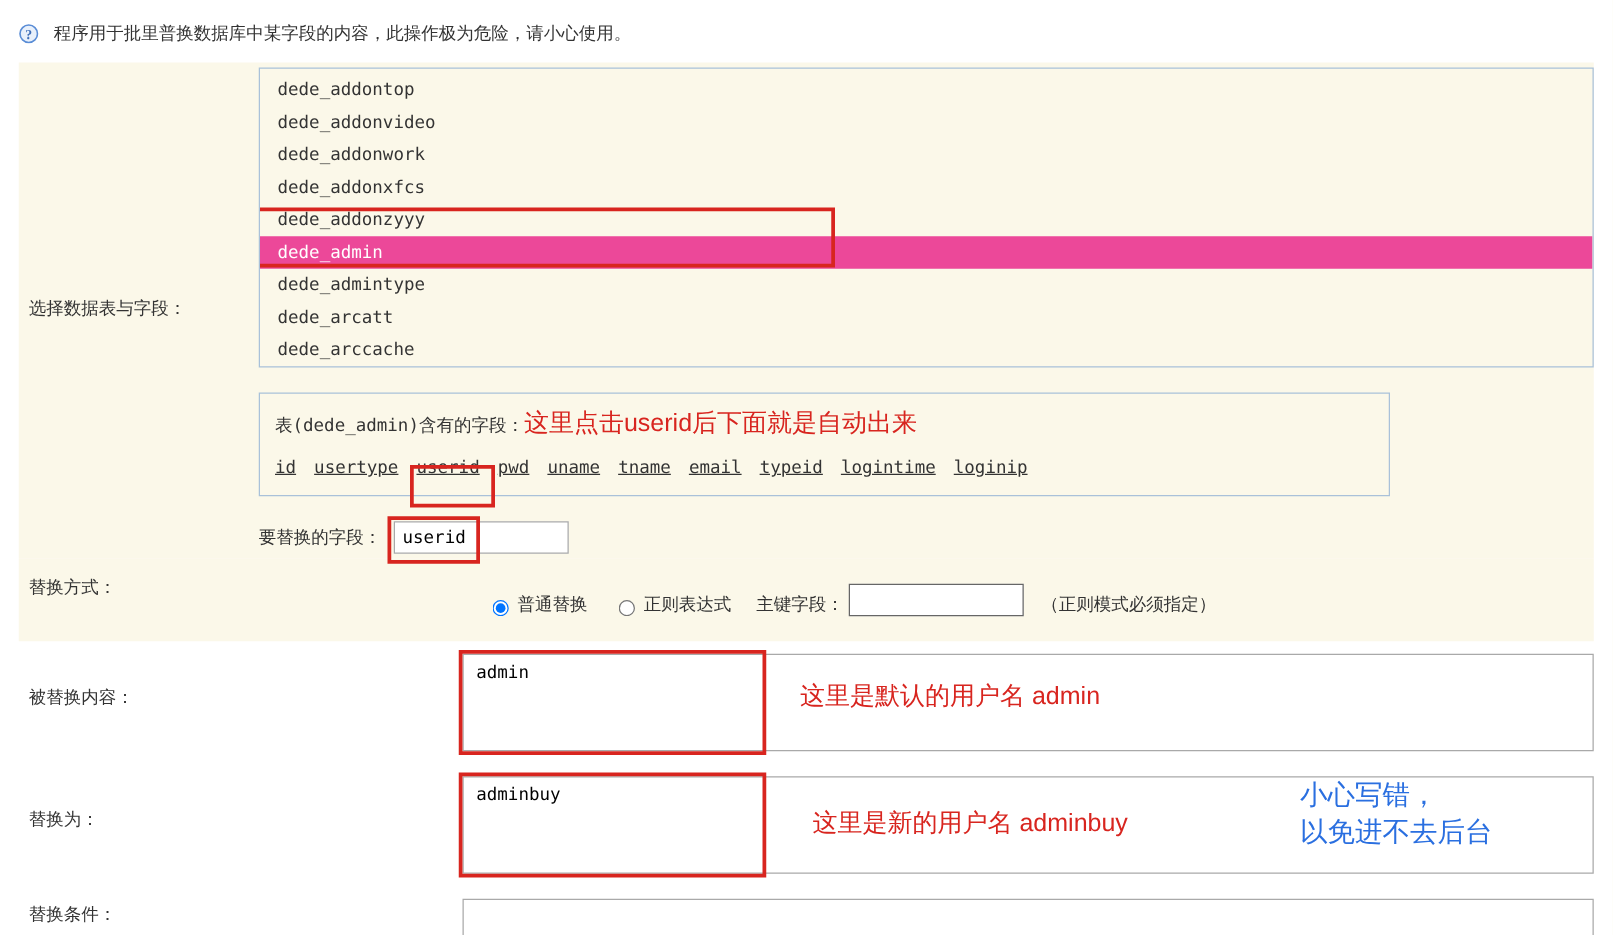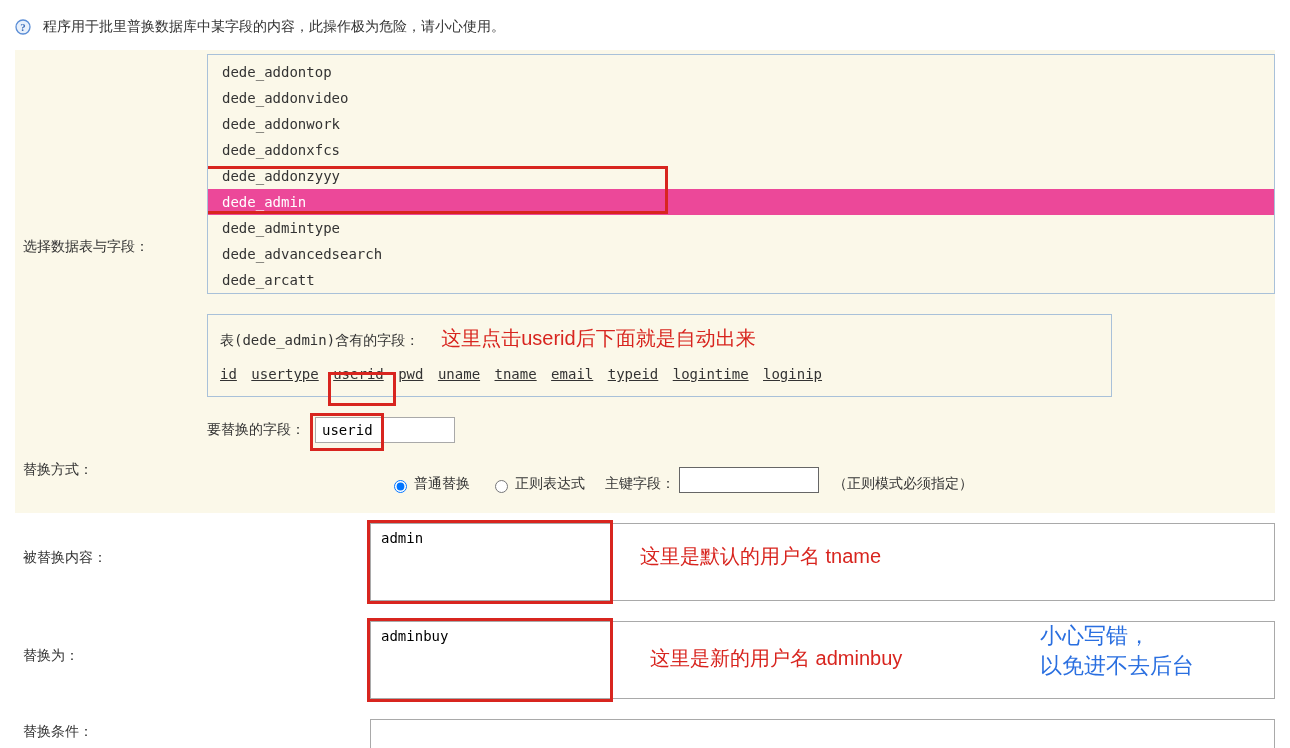--- a/index.html
+++ b/index.html
@@ -12,21 +12,21 @@
   .pale-row{background:#fbf8e9;}
   .label-cell{width:370px;box-sizing:border-box;padding:14px 0 14px 8px;}
   .label-cell.v-center{display:flex;align-items:center;text-align:center;}
   .content-cell{flex:1;padding:4px 0 4px 0;}
 
   .listbox{border:1px solid #a9c1d9;width:1068px;height:240px;overflow:hidden;box-sizing:border-box;padding-top:4px;font-family:monospace,"Courier New";}
   .listbox-item{padding:2px 14px;line-height:22px;cursor:default;}
   .listbox-item.sel{background:#ec4899;color:#fff;}
 
   .field-panel{border:1px solid #a9c1d9;width:905px;box-sizing:border-box;padding:10px 12px 14px 12px;margin-top:20px;background:#fbf8e9;}
-  .field-panel-line1{display:flex;align-items:baseline;gap:22px;}
+  .field-panel-line1{display:flex;align-items:baseline;}
   .field-title{font-family:monospace,"Courier New";}
   .anno-red{color:#d8251f;font-size:20px;}
   .field-links{margin-top:14px;font-family:monospace,"Courier New";}
   .field-link{text-decoration:underline;cursor:pointer;margin-right:6px;display:inline-block;}
   .replace-field-row{margin-top:20px;display:flex;align-items:center;gap:10px;}
   .input-sm{height:26px;box-sizing:border-box;border:1px solid #a9a9a9;padding:2px 6px;font-family:monospace,"Courier New";font-size:14px;width:140px;}
   .input-pk{height:26px;box-sizing:border-box;border:1px solid #666;width:140px;padding:2px 6px;}
   .radio-row{display:flex;align-items:flex-end;gap:4px;padding:20px 0 20px 4px;}
   .radio-row label{margin-right:16px;}
   .radio-row .hint{margin-left:10px;}
@@ -73,21 +73,20 @@
             <div class="listbox-item">dede_addontop</div>
             <div class="listbox-item">dede_addonvideo</div>
             <div class="listbox-item">dede_addonwork</div>
             <div class="listbox-item">dede_addonxfcs</div>
             <div class="listbox-item">dede_addonzyyy</div>
             <span class="rel" style="display: block;">
               <div class="listbox-item sel">dede_admin</div>
               <span class="redbox rb-selrow"></span>
             </span>
             <div class="listbox-item">dede_admintype</div>
-            <div class="listbox-item">dede_advancedsearch</div>
             <div class="listbox-item">dede_arcatt</div>
             <div class="listbox-item">dede_arccache</div>
           </div>
       </div>
 
       <div class="field-panel">
         <div class="field-panel-line1">
           <span class="field-title">表(dede_admin)含有的字段：</span>
           <span class="anno-red">这里点击userid后下面就是自动出来</span>
         </div>
@@ -116,21 +115,21 @@
       <span class="hint">（正则模式必须指定）</span>
     </div>
   </div>
 
   <div class="form-row">
     <div class="label-cell v-center" style="height:90px;">被替换内容：</div>
     <div class="content-cell">
       <div class="textarea-wrap">
         <textarea class="ta" style="">admin</textarea>
         <span class="redbox rb-ta1"></span>
-        <span class="ta-anno anno-red-big">这里是默认的用户名 tname</span>
+        <span class="ta-anno anno-red-big">这里是默认的用户名 admin</span>
       </div>
     </div>
   </div>
 
   <div class="form-row">
     <div class="label-cell v-center" style="height:90px;">替换为：</div>
     <div class="content-cell">
       <div class="textarea-wrap">
         <textarea class="ta" style="">adminbuy</textarea>
         <span class="redbox rb-ta2"></span>

